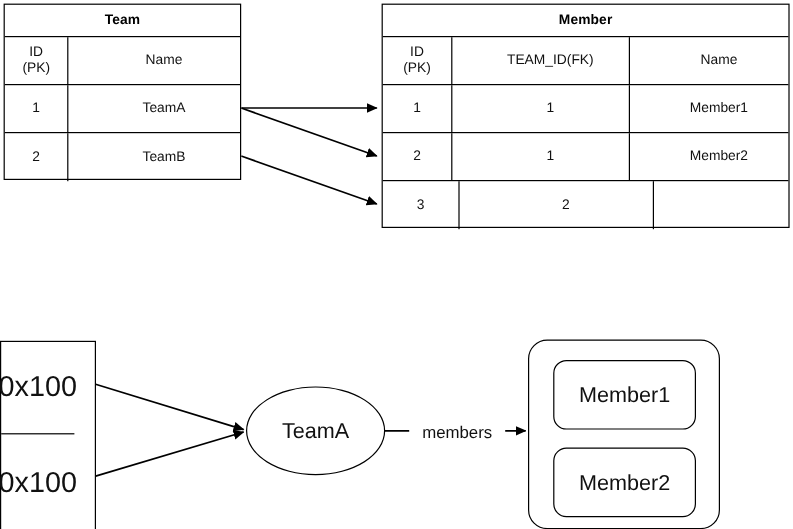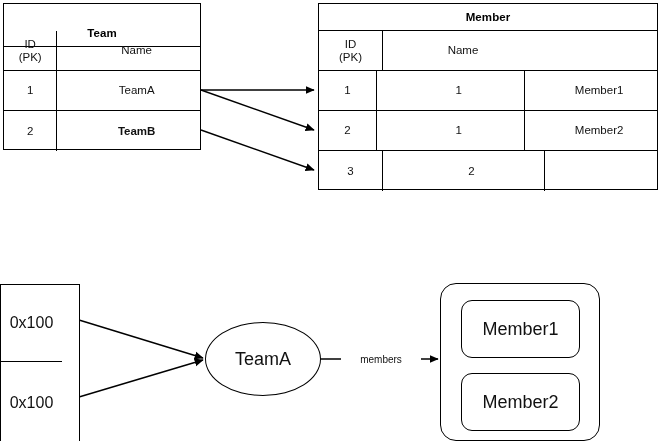--- a/index.html
+++ b/index.html
@@ -72,21 +72,21 @@
     border: 1.4px solid #000;
     background: #fff;
   }
   .ptr-cell {
     position: absolute;
     box-sizing: border-box;
     left: 0; right: 17px;
     display: flex;
     align-items: center;
     justify-content: center;
-    font-size: 16px;
+    font-size: 24px;
     color: #111;
   }
   .ptr-cell.sep { border-bottom: 1.4px solid #000; }
 
   .ellipse-node {
     position: absolute;
     box-sizing: border-box;
     border: 1.4px solid #000;
     border-radius: 50%;
     background: #fff;
@@ -113,21 +113,21 @@
     display: flex;
     align-items: center;
     justify-content: center;
     font-size: 18px;
     color: #111;
   }
 
   .edge-label {
     position: absolute;
     background: #fff;
-    font-size: 10px;
+    font-size: 14px;
     color: #111;
     padding: 0 2px;
     white-space: nowrap;
     display: flex;
     align-items: center;
     justify-content: center;
   }
 </style>
 </head>
 <body>
@@ -149,45 +149,46 @@
     <line x1="79" y1="320" x2="203" y2="358" stroke="#000" stroke-width="1.4" marker-end="url(#arrow)"></line>
     <line x1="79" y1="397" x2="203" y2="360" stroke="#000" stroke-width="1.4" marker-end="url(#arrow)"></line>
   </g>
 
   <g>
     <line x1="320" y1="359" x2="438" y2="359" stroke="#000" stroke-width="1.4" marker-end="url(#arrow)"></line>
   </g>
 </svg>
 
 <div class="er-table" style="left:3px; top:3px; width:198px; height:147px;">
-  <div class="tbl-title" style="top:16px; height:27px;">Team</div>
+  <div class="tbl-title" style="top:0; height:27px;">Team</div>
 
   <div class="tbl-row bordered" style="top:27px; height:40px;">
     <div class="tbl-cell div" style="width:58px;">ID
 (PK)</div>
     <div class="tbl-cell" style="width:138px;">Name</div>
   </div>
 
   <div class="tbl-row bordered" style="top:67px; height:40px;">
     <div class="tbl-cell div" style="width:58px;">1</div>
     <div class="tbl-cell" style="width:138px;">TeamA</div>
   </div>
 
   <div class="tbl-row" style="top:107px; height:40px;">
     <div class="tbl-cell div" style="width:58px;">2</div>
-    <div class="tbl-cell" style="width:138px;font-weight:bold;">TeamB</div>
+    <div class="tbl-cell" style="width:138px;">TeamB</div>
   </div>
 </div>
 
 <div class="er-table" style="left:318px; top:3px; width:340px; height:187px;">
   <div class="tbl-title" style="top:0; height:27px;">Member</div>
 
   <div class="tbl-row bordered" style="top:27px; height:40px;">
     <div class="tbl-cell div" style="width:64px;">ID
 (PK)</div>
+    <div class="tbl-cell div" style="width:146px;">TEAM_ID(FK)</div>
     <div class="tbl-cell" style="width:128px;">Name</div>
   </div>
 
   <div class="tbl-row bordered" style="top:67px; height:40px;">
     <div class="tbl-cell div" style="width:64px;">1</div>
     <div class="tbl-cell div" style="width:146px;">1</div>
     <div class="tbl-cell" style="width:128px;">Member1</div>
   </div>
 
   <div class="tbl-row bordered" style="top:107px; height:40px;">

